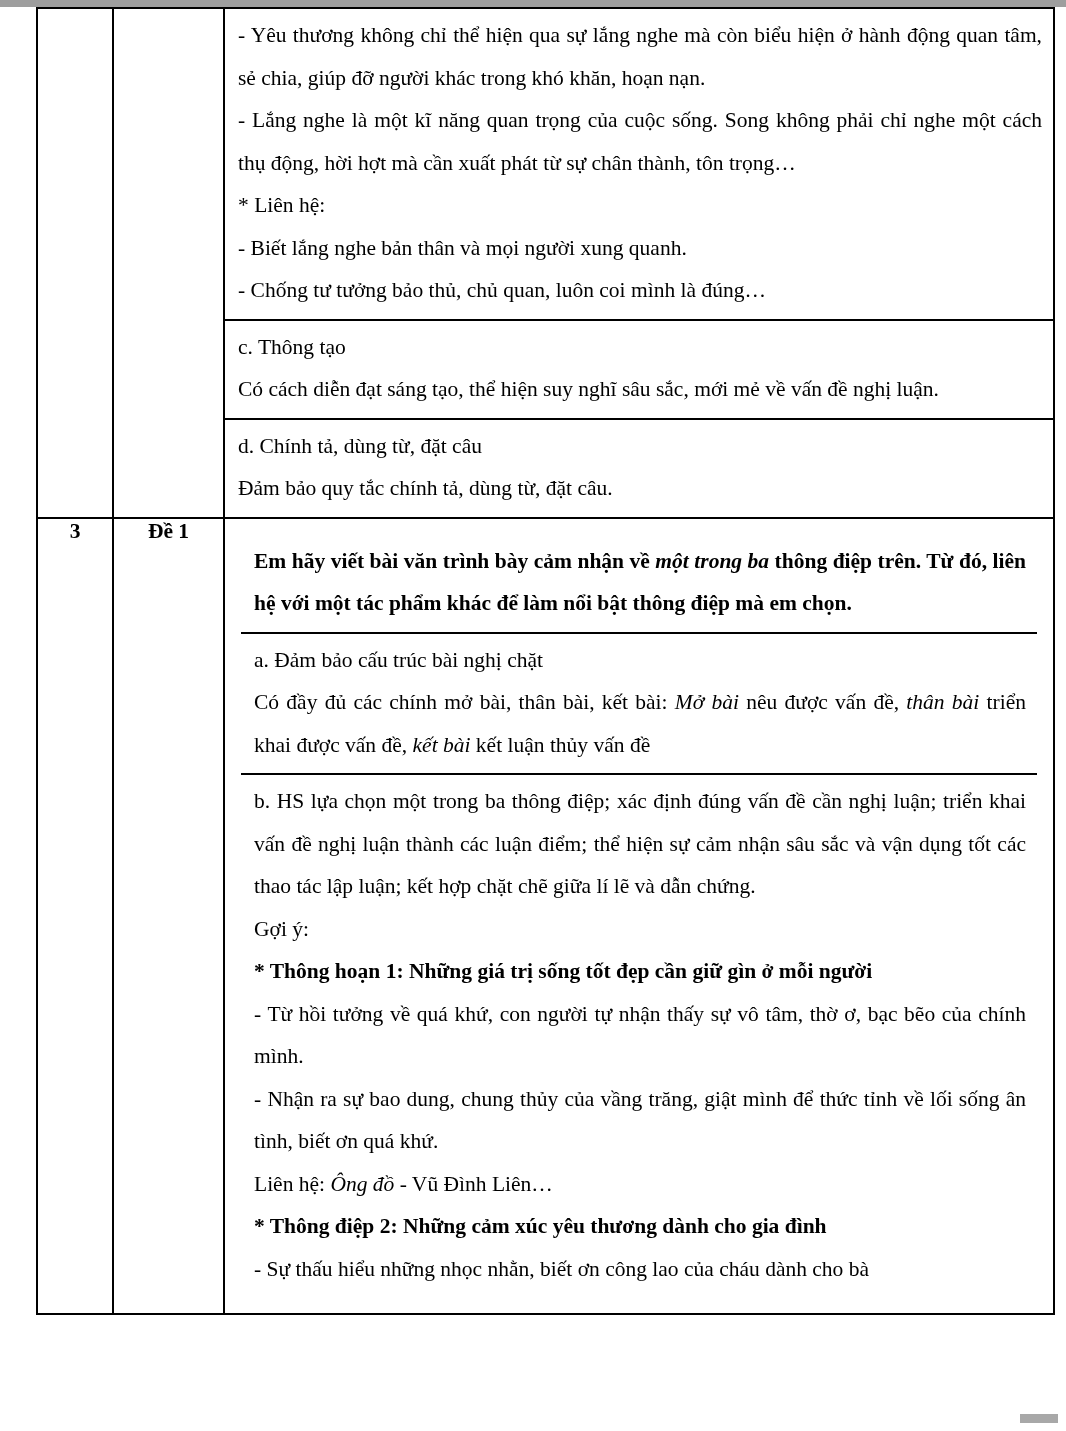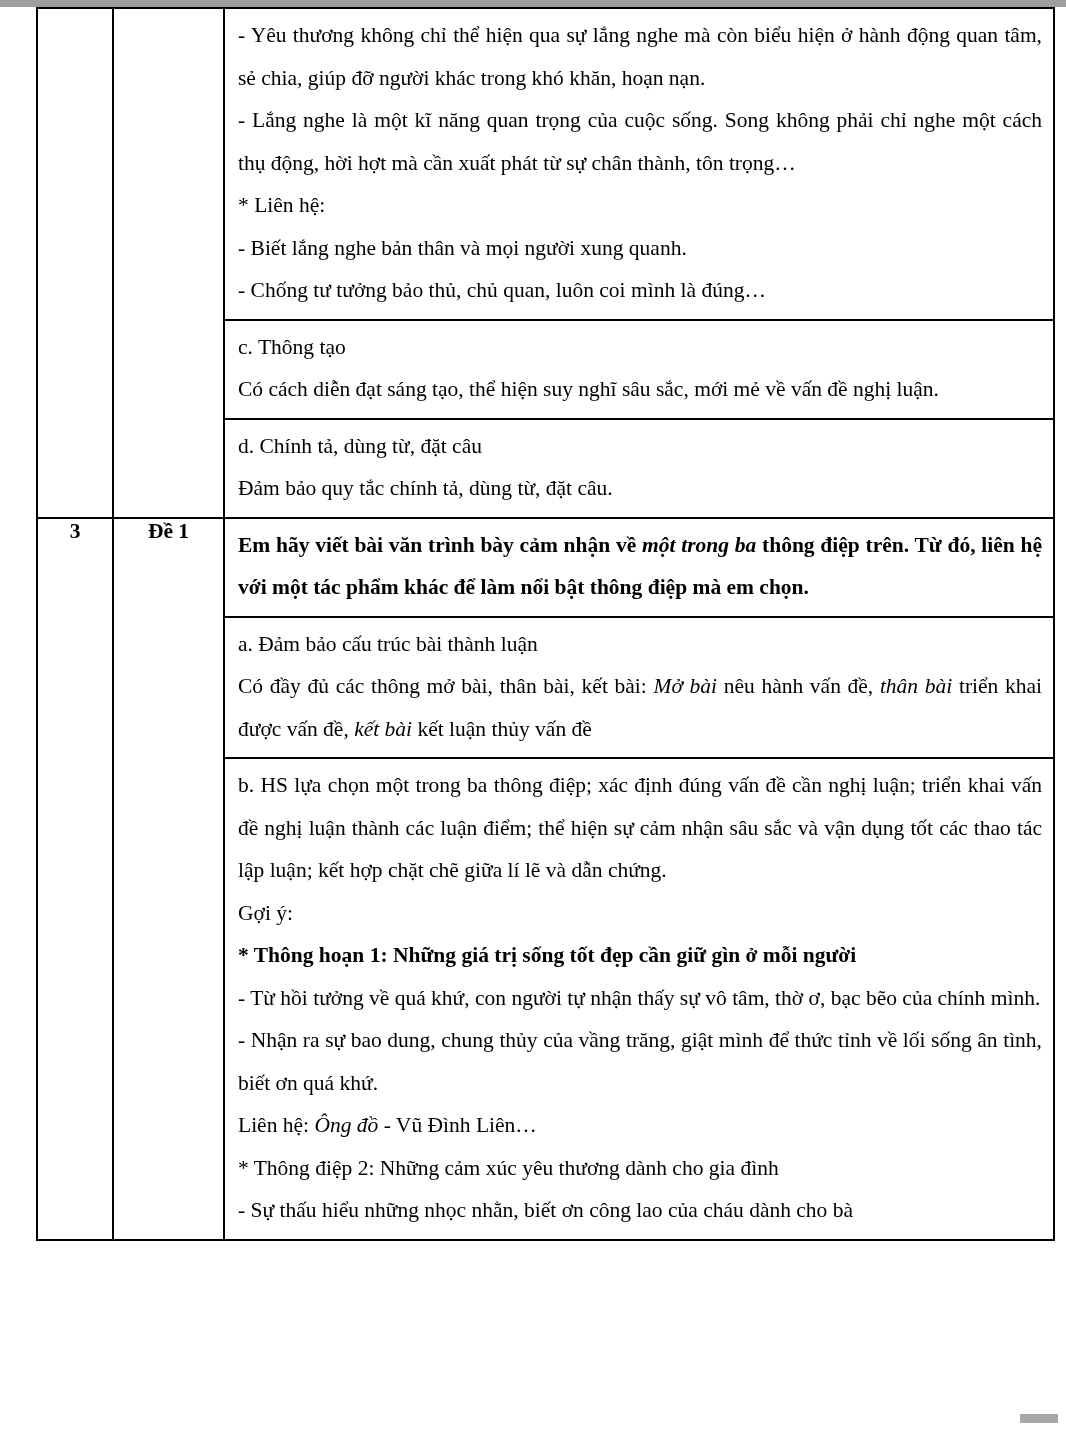--- a/index.html
+++ b/index.html
@@ -135,40 +135,40 @@
         </td>
       </tr>
 
       <tr>
         <td class="col-no">
           <span>3</span>
         </td>
         <td class="col-item">
           <span>Đề 1</span>
         </td>
-        <td style="padding:0;">
+        <td style="padding:16px;">
           <div class="cellwrap">
 
             <div class="subcell">
               <p class="line b"><span style="font-weight: bold;">Em hãy viết bài văn trình bày cảm nhận về </span><span class="bi">một trong ba</span><span style="font-weight: bold;"> thông điệp trên. Từ đó, liên hệ với một tác phẩm khác để làm nổi bật thông điệp mà em chọn.</span></p>
             </div>
 
             <div class="subcell">
-              <p class="line nojust"><span>a. Đảm bảo cấu trúc bài thành luận</span></p>
-              <p class="line"><span>Có đầy đủ các thông mở bài, thân bài, kết bài: </span><span class="i">Mở bài</span><span> nêu hành vấn đề, </span><span class="i">thân bài</span><span> triển khai được vấn đề, </span><span class="i">kết bài</span><span> kết luận thủy vấn đề</span></p>
+              <p class="line nojust"><span>a. Đảm bảo cấu trúc bài nghị chặt</span></p>
+              <p class="line"><span>Có đầy đủ các chính mở bài, thân bài, kết bài: </span><span class="i">Mở bài</span><span> nêu được vấn đề, </span><span class="i">thân bài</span><span> triển khai được vấn đề, </span><span class="i">kết bài</span><span> kết luận thủy vấn đề</span></p>
             </div>
 
             <div class="subcell">
               <p class="line"><span>b. HS lựa chọn một trong ba thông điệp; xác định đúng vấn đề cần nghị luận; triển khai vấn đề nghị luận thành các luận điểm; thể hiện sự cảm nhận sâu sắc và vận dụng tốt các thao tác lập luận; kết hợp chặt chẽ giữa lí lẽ và dẫn chứng.</span></p>
               <p class="line nojust"><span>Gợi ý:</span></p>
               <p class="line nojust"><span style="font-weight: bold;">* Thông hoạn 1: Những giá trị sống tốt đẹp cần giữ gìn ở mỗi người</span></p>
               <p class="line"><span>- Từ hồi tưởng về quá khứ, con người tự nhận thấy sự vô tâm, thờ ơ, bạc bẽo của chính mình.</span></p>
               <p class="line"><span>- Nhận ra sự bao dung, chung thủy của vầng trăng, giật mình để thức tỉnh về lối sống ân tình, biết ơn quá khứ.</span></p>
               <p class="line nojust"><span>Liên hệ: </span><span class="i">Ông đồ</span><span> - Vũ Đình Liên…</span></p>
-              <p class="line nojust"><span style="font-weight: normal; text-align: right;">* Thông điệp 2: Những cảm xúc yêu thương dành cho gia đình</span></p>
+              <p class="line nojust"><span style="font-weight: bold; text-align: right;">* Thông điệp 2: Những cảm xúc yêu thương dành cho gia đình</span></p>
               <p class="line nojust"><span>- Sự thấu hiểu những nhọc nhằn, biết ơn công lao của cháu dành cho bà</span></p>
             </div>
 
           </div>
         </td>
       </tr>
 
     </tbody>
   </table>
 </div>

